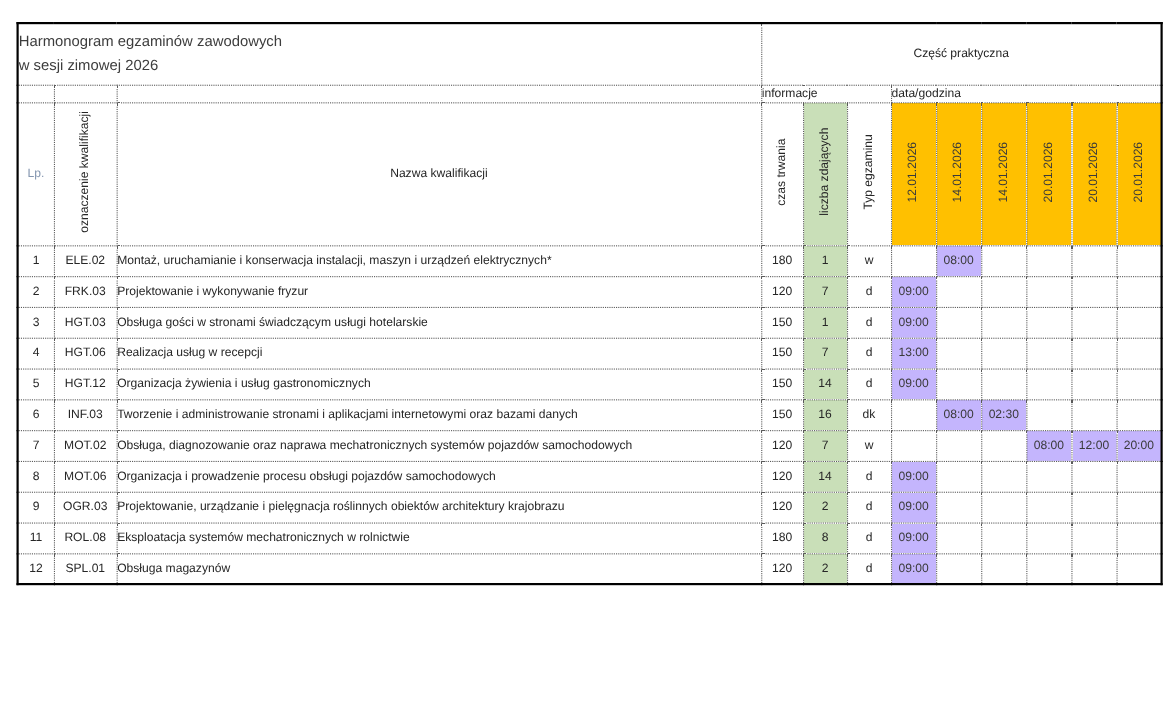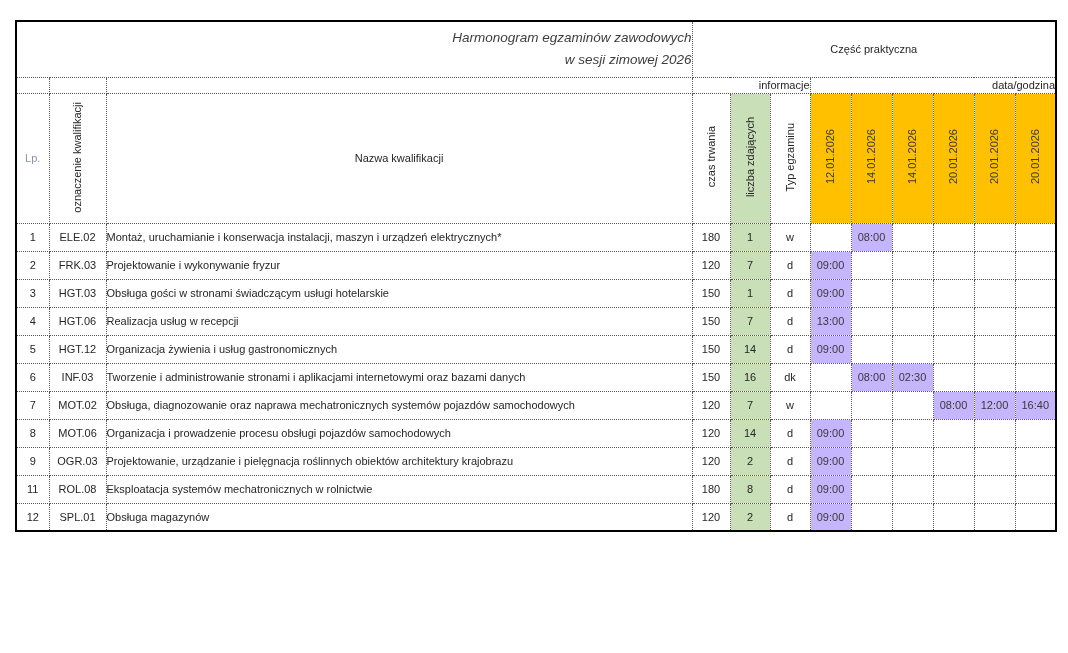--- a/index.html
+++ b/index.html
@@ -25,25 +25,25 @@
     border: 1px dotted #595959;
     padding: 0;
     font-weight: normal;
     font-size: 11px;
     vertical-align: middle;
     overflow: hidden;
   }
   
   
   tr.title-row td { height: 56px; }
-  .title-cell { text-align: right; font-style: italic; }
+  .title-cell { text-align: left; }
   .title-cell .tl { font-size: 13.5px; color: #3d3d3d; line-height: 22px; }
   .cp-cell { text-align: center; font-size: 11px; color: #262626; }
   
-  tr.band-row td { height: 16px; text-align: right; font-size: 11px; }
+  tr.band-row td { height: 16px; text-align: left; font-size: 11px; }
   
   tr.colhead-row th { height: 130px; text-align: center; }
   .lp-head { color: #8496B0; font-size: 10.5px; }
   .nazwa-head { font-size: 13.5px; color: #262626; }
   .rot {
     display: inline-block;
     writing-mode: vertical-rl;
     transform: rotate(180deg);
     white-space: nowrap;
     font-size: 11px;
@@ -235,21 +235,21 @@
           <td class="c-code">MOT.02</td>
           <td class="c-name">Obsługa, diagnozowanie oraz naprawa mechatronicznych systemów pojazdów samochodowych</td>
           <td class="c-czas">120</td>
           <td class="c-liczba">7</td>
           <td class="c-typ">w</td>
           <td class="c-time"></td>
           <td class="c-time"></td>
           <td class="c-time"></td>
           <td class="c-time filled">08:00</td>
           <td class="c-time filled">12:00</td>
-          <td class="c-time filled">16:40</td>
+          <td class="c-time filled">20:00</td>
         </tr>
         <tr>
           <td class="c-lp">8</td>
           <td class="c-code">MOT.06</td>
           <td class="c-name">Organizacja i prowadzenie procesu obsługi pojazdów samochodowych</td>
           <td class="c-czas">120</td>
           <td class="c-liczba">14</td>
           <td class="c-typ">d</td>
           <td class="c-time filled">09:00</td>
           <td class="c-time"></td>

